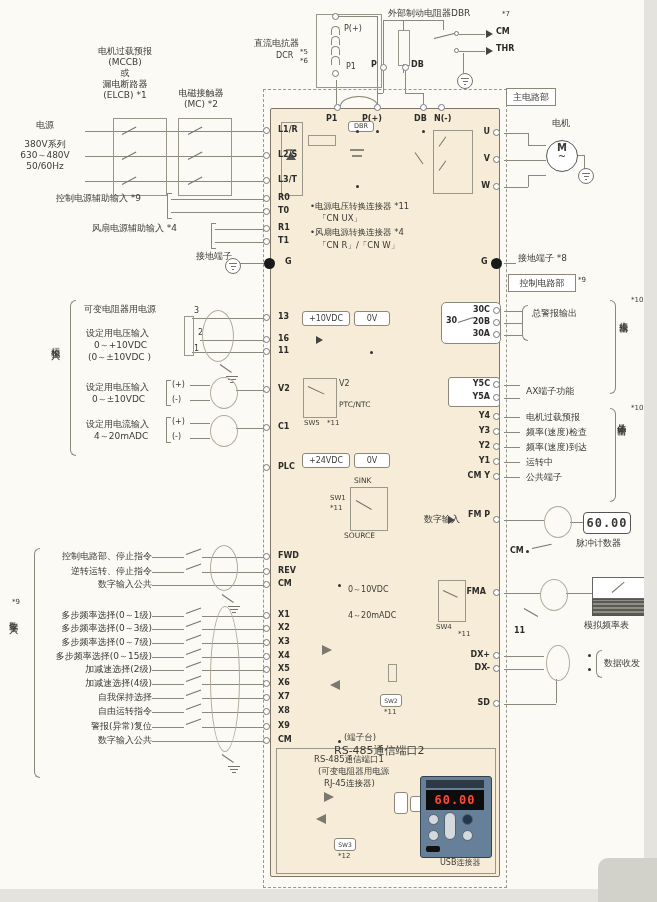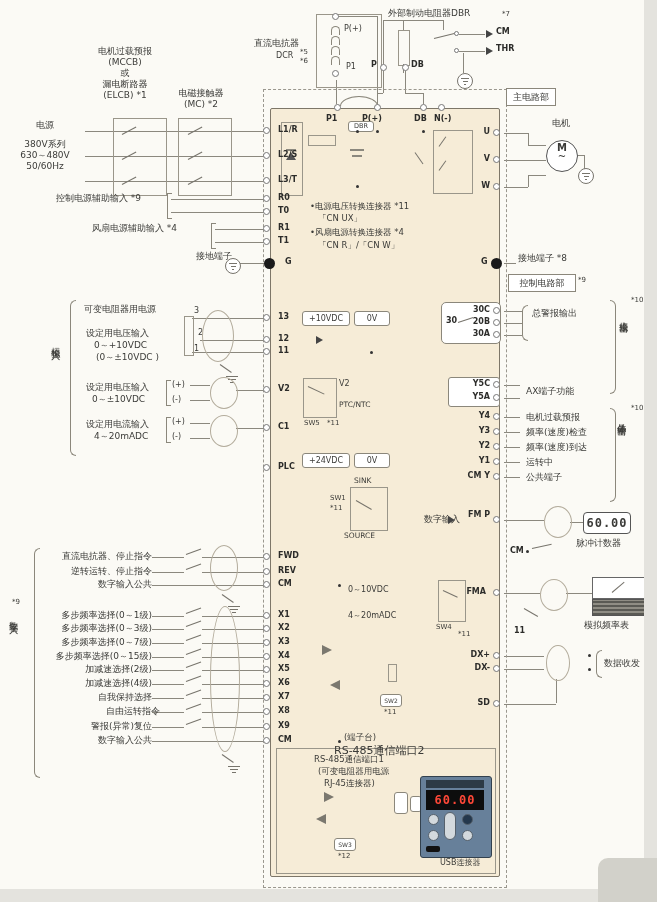--- a/index.html
+++ b/index.html
@@ -314,21 +314,21 @@
       <i></i>
       <i></i>
       <i></i>
     </div>
 
   <div class="lbr" style="left:70px;top:300px;height:154px"></div>
   <div class="t vt" style="left:50px;top:340px;height:60px">模拟输入</div>
   <div class="t" style="left:84px;top:304px">可变电阻器用电源</div>
   <div class="t" style="left:86px;top:328px">设定用电压输入</div>
   <div class="t" style="left:94px;top:340px">0～+10VDC</div>
-  <div class="t" style="left:96px;top:352px">(0～±10VDC )</div>
+  <div class="t" style="left:88px;top:352px">(0～±10VDC )</div>
   <div class="obox" style="left:184px;top:316px;width:8px;height:38px"></div>
   <div class="t" style="left:194px;top:306px;font-size:8px">3</div>
   <div class="t" style="left:198px;top:328px;font-size:8px">2</div>
   <div class="t" style="left:194px;top:344px;font-size:8px">1</div>
   <div class="ell" style="left:202px;top:310px;width:30px;height:50px"></div>
   <div class="diag" style="left:220px;top:364px;width:14px;transform:rotate(35deg)"></div>
   <div class="gnd" style="left:226px;top:374px">
       <i></i>
       <i></i>
       <i></i>
@@ -342,31 +342,31 @@
   <div class="t" style="left:86px;top:419px">设定用电流输入</div>
   <div class="t" style="left:94px;top:431px">4～20mADC</div>
   <div class="bk" style="left:166px;top:417px;height:24px"></div>
   <div class="t" style="left:172px;top:417px;font-size:8px">(+)</div>
   <div class="t" style="left:172px;top:432px;font-size:8px">(-)</div>
   <div class="ell" style="left:210px;top:415px;width:26px;height:30px"></div>
 
   <div class="lbr" style="left:34px;top:548px;height:228px"></div>
   <div class="t sm" style="left:12px;top:598px">*9</div>
   <div class="t vt" style="left:8px;top:614px;height:62px">数字输入</div>
-  <div class="t tr" style="left:2px;top:551px;width:150px">直流电抗器、停止指令</div>
+  <div class="t tr" style="left:2px;top:551px;width:150px">控制电路部、停止指令</div>
   <div class="t tr" style="left:2px;top:566px;width:150px">逆转运转、停止指令</div>
   <div class="t tr" style="left:2px;top:579px;width:150px">数字输入公共</div>
   <div class="t tr" style="left:2px;top:610px;width:150px">多步频率选择(0～1级)</div>
   <div class="t tr" style="left:2px;top:623px;width:150px">多步频率选择(0～3级)</div>
   <div class="t tr" style="left:2px;top:637px;width:150px">多步频率选择(0～7级)</div>
   <div class="t tr" style="left:2px;top:651px;width:150px">多步频率选择(0～15级)</div>
   <div class="t tr" style="left:2px;top:664px;width:150px">加减速选择(2级)</div>
   <div class="t tr" style="left:2px;top:678px;width:150px">加减速选择(4级)</div>
   <div class="t tr" style="left:2px;top:692px;width:150px">自我保持选择</div>
-  <div class="t tr" style="left:10px;top:706px;width:150px">自由运转指令</div>
+  <div class="t tr" style="left:2px;top:706px;width:150px">自由运转指令</div>
   <div class="t tr" style="left:2px;top:721px;width:150px">警报(异常)复位</div>
   <div class="t tr" style="left:2px;top:735px;width:150px">数字输入公共</div>
   <div class="diag" style="left:186px;top:554px;transform:rotate(-20deg)"></div>
   <div class="diag" style="left:186px;top:569px;transform:rotate(-20deg)"></div>
   <div class="diag" style="left:186px;top:613px;transform:rotate(-20deg)"></div>
   <div class="diag" style="left:186px;top:626px;transform:rotate(-20deg)"></div>
   <div class="diag" style="left:186px;top:640px;transform:rotate(-20deg)"></div>
   <div class="diag" style="left:186px;top:654px;transform:rotate(-20deg)"></div>
   <div class="diag" style="left:186px;top:667px;transform:rotate(-20deg)"></div>
   <div class="diag" style="left:186px;top:681px;transform:rotate(-20deg)"></div>
@@ -419,21 +419,21 @@
   </div>
   <div class="t b" style="left:278px;top:125px;z-index:3">L1/R</div>
   <div class="t b" style="left:278px;top:150px;z-index:3">L2/S</div>
   <div class="t b" style="left:278px;top:175px;z-index:3">L3/T</div>
   <div class="t b" style="left:278px;top:193px;z-index:3">R0</div>
   <div class="t b" style="left:278px;top:206px;z-index:3">T0</div>
   <div class="t b" style="left:278px;top:223px;z-index:3">R1</div>
   <div class="t b" style="left:278px;top:236px;z-index:3">T1</div>
   <div class="t b" style="left:285px;top:257px;z-index:3">G</div>
   <div class="t b" style="left:278px;top:312px;z-index:3">13</div>
-  <div class="t b" style="left:278px;top:334px;z-index:3">12</div>
+  <div class="t b" style="left:278px;top:334px;z-index:3">16</div>
   <div class="t b" style="left:278px;top:346px;z-index:3">11</div>
   <div class="t b" style="left:278px;top:384px;z-index:3">V2</div>
   <div class="t b" style="left:278px;top:422px;z-index:3">C1</div>
   <div class="t b" style="left:278px;top:462px;z-index:3">PLC</div>
   <div class="t b" style="left:278px;top:551px;z-index:3">FWD</div>
   <div class="t b" style="left:278px;top:566px;z-index:3">REV</div>
   <div class="t b" style="left:278px;top:579px;z-index:3">CM</div>
   <div class="t b" style="left:278px;top:610px;z-index:3">X1</div>
   <div class="t b" style="left:278px;top:623px;z-index:3">X2</div>
   <div class="t b" style="left:278px;top:637px;z-index:3">X3</div>

